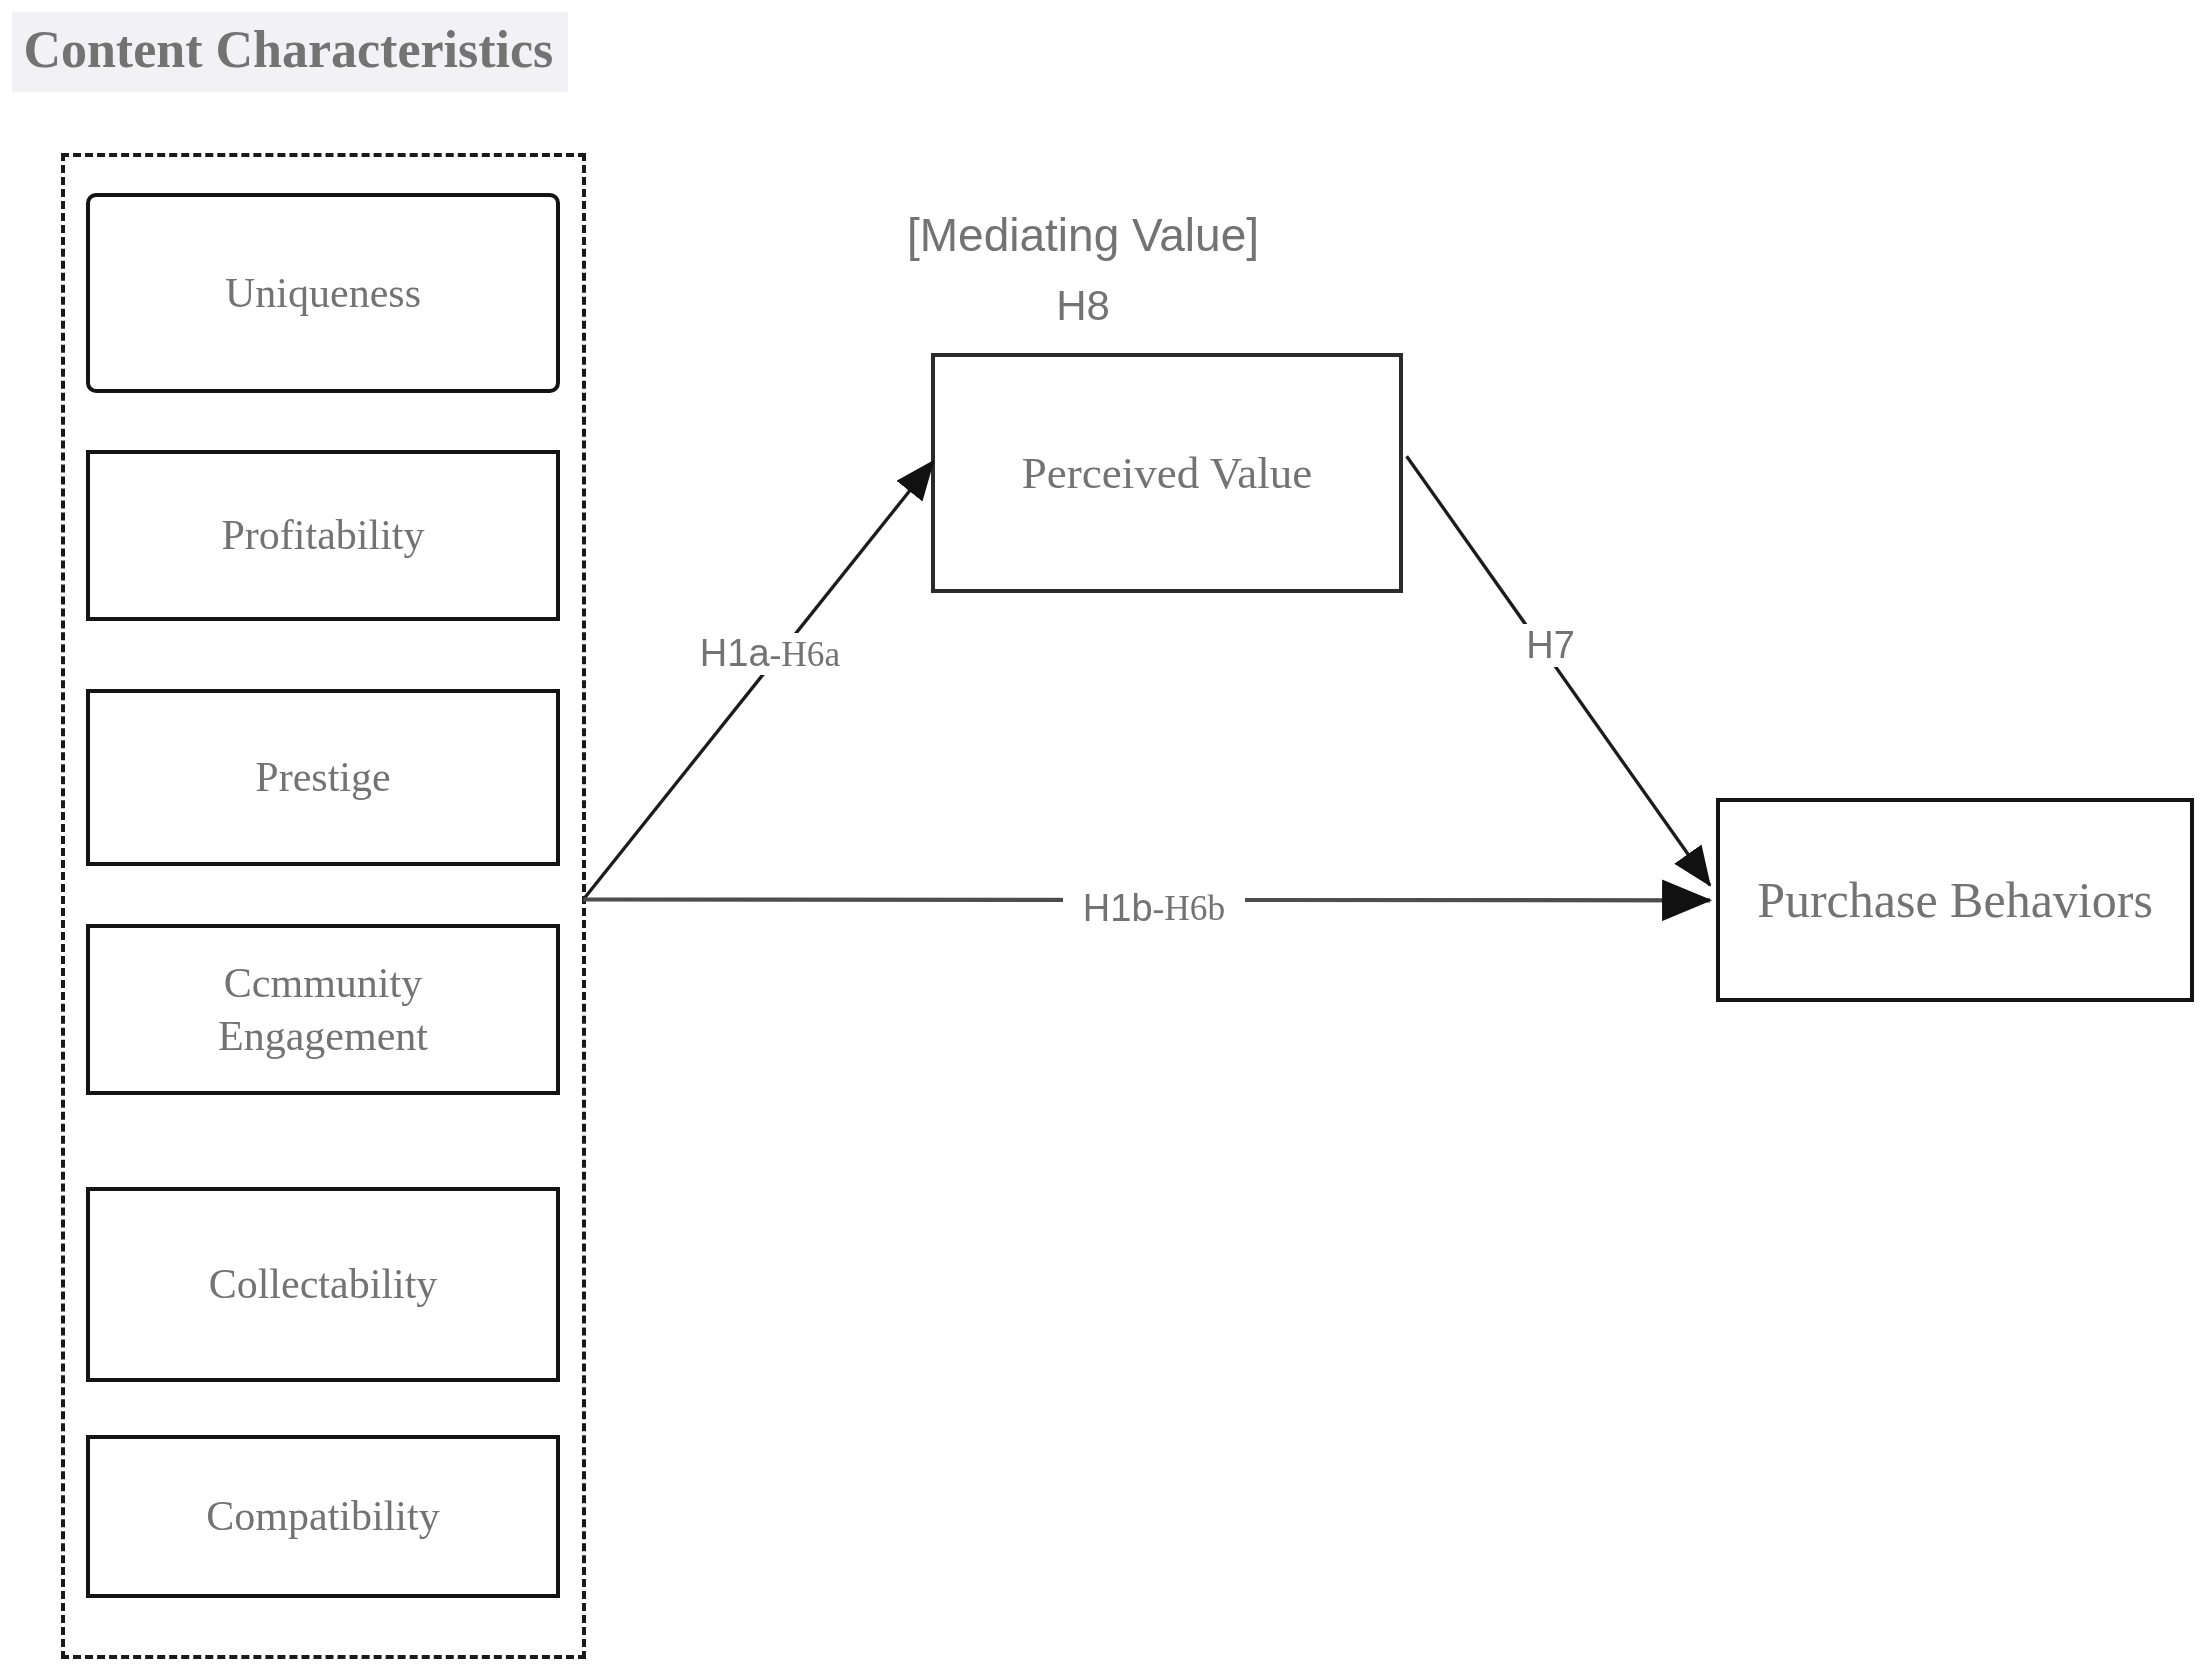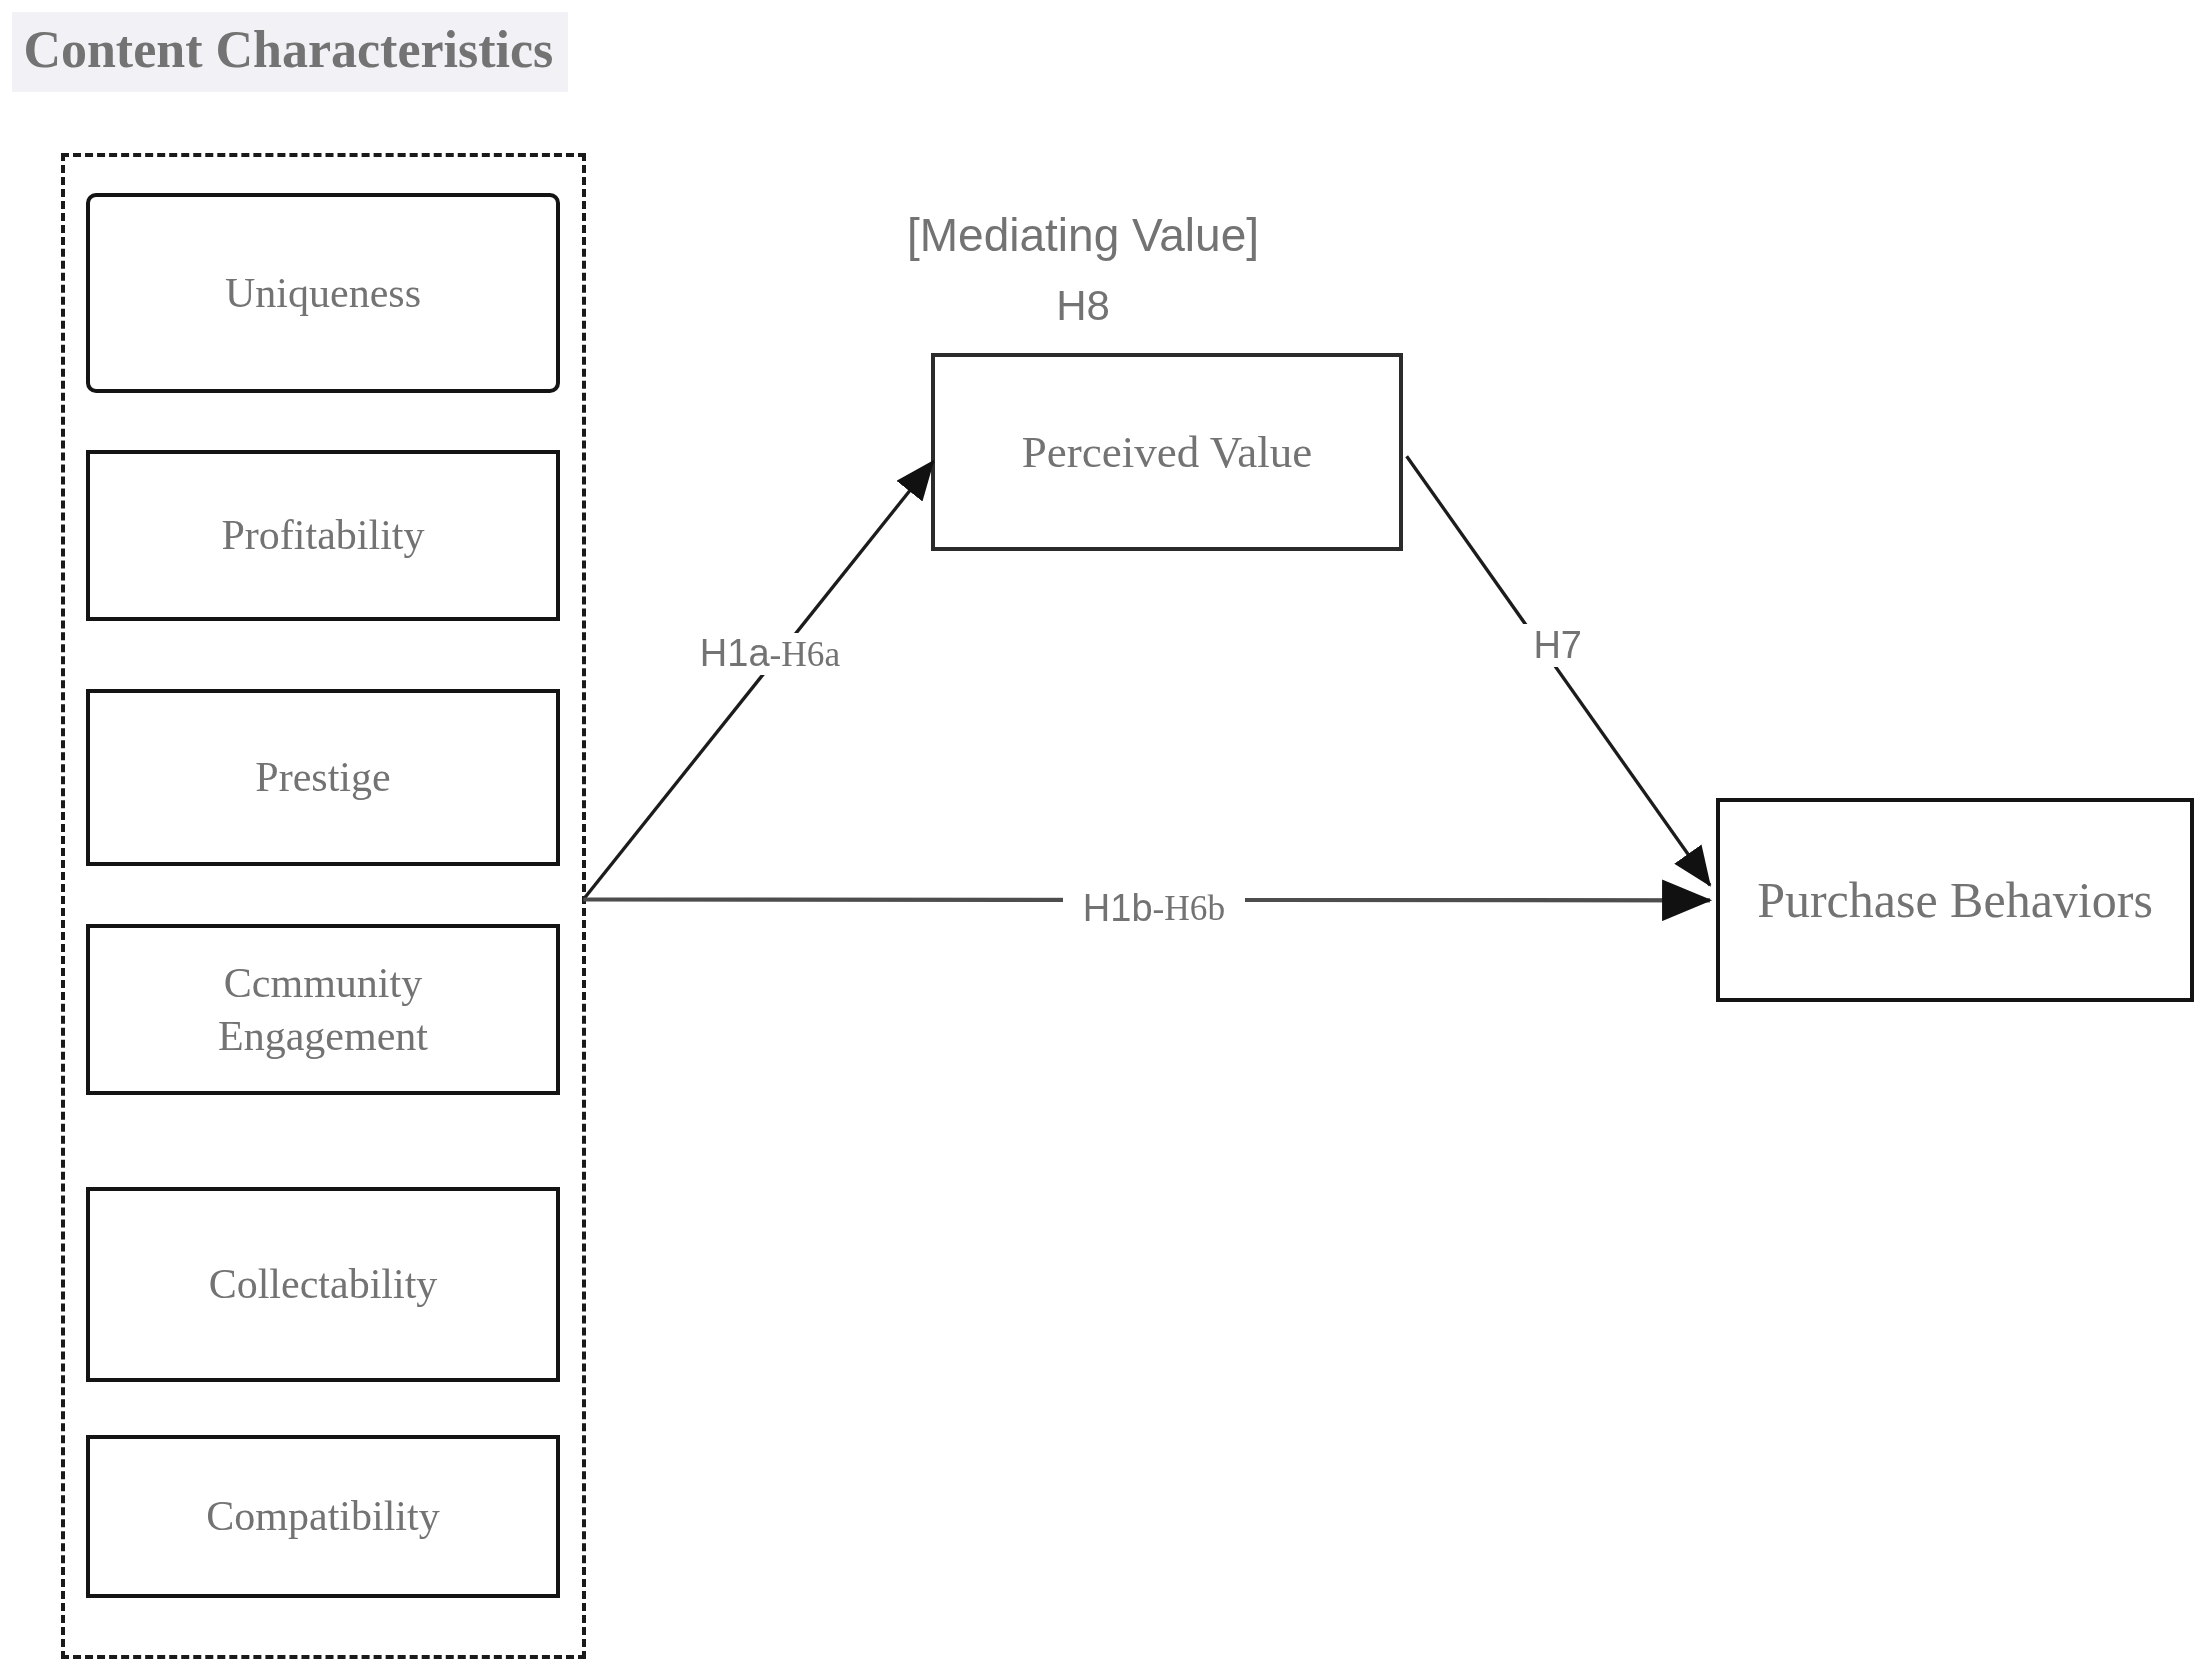--- a/index.html
+++ b/index.html
@@ -52,21 +52,21 @@
     font-size: 42px;
   }
   .content-box .box-label {
     max-width: 358px;
     line-height: 1.25;
   }
   .mediator-box {
     left: 931px;
     top: 353px;
     width: 472px;
-    height: 198px;
+    height: 240px;
     font-size: 45px;
     border-color: #2b2b2b;
   }
   .outcome-box {
     left: 1716px;
     top: 798px;
     width: 478px;
     height: 204px;
     font-size: 50px;
   }
@@ -90,21 +90,21 @@
     position: absolute;
     background: #ffffff;
     display: flex;
     align-items: center;
     justify-content: center;
     white-space: nowrap;
     font-family: "Liberation Sans", "DejaVu Sans", sans-serif;
   }
   .chip-h1a { left: 685px; top: 633px; width: 170px; height: 42px; font-size: 38px; align-items: flex-end; }
   .chip-h1b { left: 1063px; top: 887px; width: 182px; height: 42px; font-size: 38px; }
-  .chip-h7  { left: 1519px; top: 624px; width: 63px;  height: 43px; font-size: 38px; justify-content: flex-end; }
+  .chip-h7  { left: 1519px; top: 624px; width: 63px;  height: 43px; font-size: 38px; }
   .serif-part {
     font-family: "Liberation Serif", "DejaVu Serif", serif;
     font-size: 0.93em;
   }
 </style>
 </head>
 <body>
 
 <div class="canvas">
 

